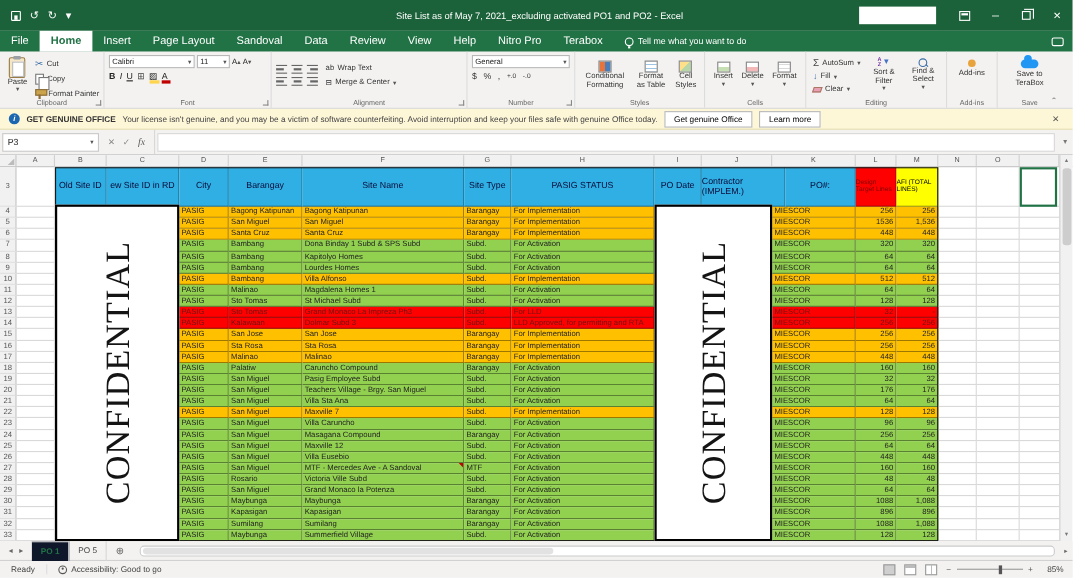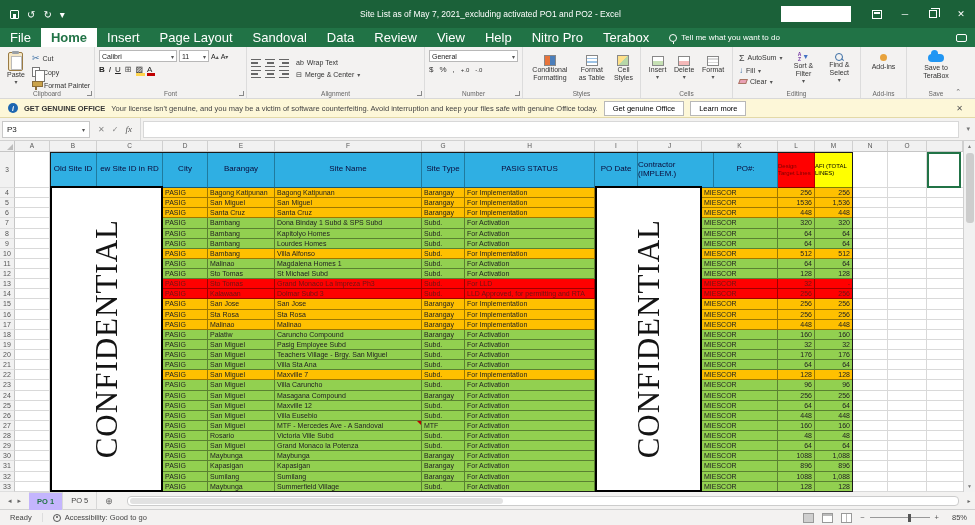--- a/index.html
+++ b/index.html
@@ -16,21 +16,21 @@
   .acct-box{width:70px;height:16px;background:#fff;margin-right:12px}
   .winbtns{display:flex;align-items:center}
   .winbtn{width:28px;height:28px;display:flex;align-items:center;justify-content:center;font-size:9px;color:#fff}
   .ic-ribopts{width:10px;height:9px;border:1px solid #fff;position:relative}
   .ic-ribopts::after{content:"";position:absolute;left:1px;top:1px;width:6px;height:2px;background:#fff}
   .ic-restore{width:8px;height:8px;border:1px solid #fff;position:relative}
   .ic-restore::before{content:"";position:absolute;left:1px;top:-3px;width:8px;height:8px;border-top:1px solid #fff;border-right:1px solid #fff}
 
   
   .tabrow{position:absolute;left:0;top:28px;width:975px;height:19px;background:#217346;display:flex;align-items:stretch;color:#fff}
-  .mtab{padding:0 10px;display:flex;align-items:center;font-size:13px;white-space:nowrap}
+  .mtab{padding:0 10px;display:flex;align-items:center;font-size:10px;white-space:nowrap}
   .mtab.active{background:#fff;color:#217346;font-weight:bold}
   .tellme{display:flex;align-items:center;gap:4px;padding:0 10px;font-size:8px}
   .bulb{width:8px;height:8px;border:1px solid #fff;border-radius:50%;position:relative}
   .bulb::after{content:"";position:absolute;left:2.5px;top:7px;width:1.5px;height:2px;background:#fff}
   .comment-bubble{margin-left:auto;margin-right:8px;align-self:center;width:11px;height:8px;border:1px solid #fff;border-radius:2px}
 
   
   .ribbon{position:absolute;left:0;top:47px;width:975px;height:52px;background:#f3f2f1;border-bottom:1px solid #d8d8d8;display:flex}
   .rgroup{position:relative;border-right:1px solid #dcdcdc;display:flex;flex-direction:column;padding:3px 4px 11px 4px}
   .rgroup .glabel{position:absolute;bottom:1px;left:0;right:0;text-align:center;font-size:6.5px;color:#666}
@@ -144,21 +144,21 @@
   .sel-p3{position:absolute;left:927px;top:11px;width:34px;height:36px;background:#fff;border:2px solid #217346}
   .vscroll{position:absolute;right:0;top:0;width:12px;height:351px;background:#f1f1f1;border-left:1px solid #d0d0d0;display:flex;flex-direction:column;align-items:center}
   .vs-btn{width:12px;height:11px;font-size:5px;color:#777;text-align:center;line-height:11px}
   .vs-thumb{width:8px;height:70px;background:#cdcdcd;border-radius:3px;margin-top:1px}
   .vs-down{margin-top:auto}
 
   
   .sheetbar{position:absolute;left:0;top:492px;width:975px;height:18px;background:#f3f2f1;border-bottom:1px solid #d1d1d1;display:flex;align-items:center}
   .snav{display:flex;gap:6px;color:#666;font-size:7px;padding:0 8px}
   .stab{padding:0 8px;height:18px;display:flex;align-items:center;font-size:7.5px;color:#444;border-right:1px solid #d8d8d8}
-  .stab.active{background:#c4b5fd;color:#217346;font-weight:bold;border-top:1px solid #d8d8d8}
+  .stab.active{background:#0f172a;color:#217346;font-weight:bold;border-top:1px solid #d8d8d8}
   .addsheet{margin-left:8px;color:#666;font-size:9px}
   .hscroll{flex:1;height:10px;margin:0 4px 0 14px;background:#fff;border:1px solid #ccc;border-radius:4px;position:relative}
   .hs-thumb{position:absolute;left:2px;top:1px;width:45%;height:6px;background:#e2e2e2;border-radius:3px}
   .hs-right{width:12px;font-size:6px;color:#666;text-align:center}
 
   
   .statusbar{position:absolute;left:0;top:510px;width:975px;height:15px;background:#f3f2f1;display:flex;align-items:center;font-size:7.5px;color:#444}
   .sb-ready{padding:0 10px;border-right:1px solid #ddd}
   .sb-acc{display:flex;align-items:center;gap:4px;padding:0 10px}
   .ic-acc{width:8px;height:8px;border:1px solid #555;border-radius:50%;position:relative}

